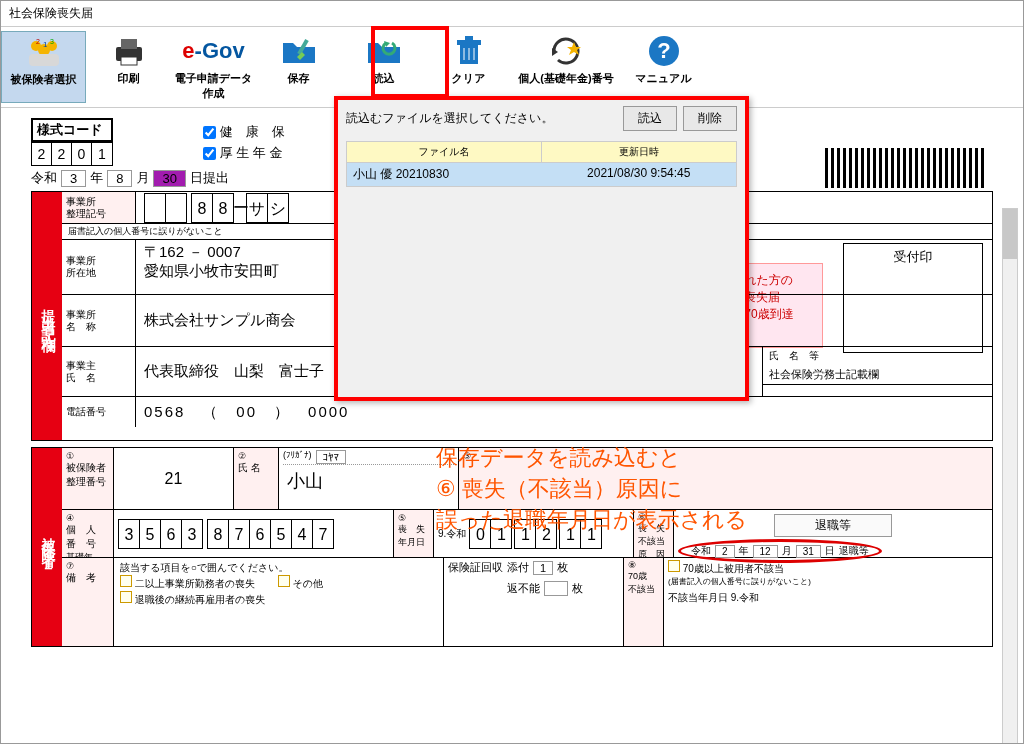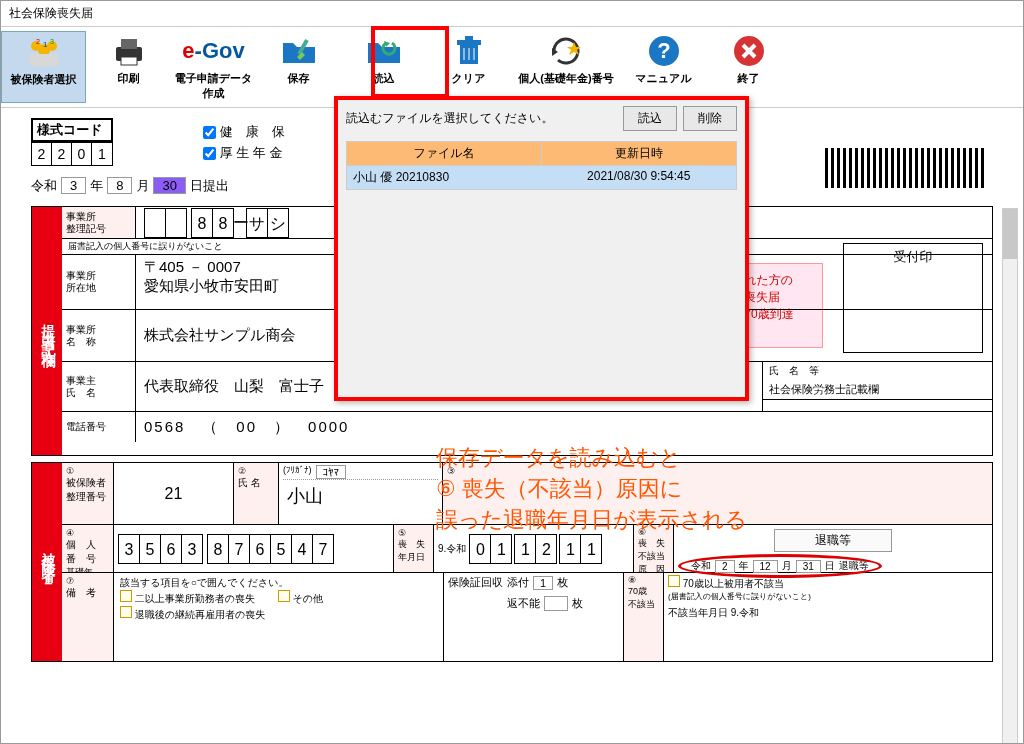--- a/index.html
+++ b/index.html
@@ -25,21 +25,21 @@
 .field-row:last-child { border-bottom: none; }
 .field-label { width: 74px; border-right: 1px solid #000; font-size: 10px; padding: 2px 4px; display: flex; align-items: center; line-height: 1.2; }
 .field-val { flex: 1; padding: 3px 8px; font-size: 15px; display: flex; align-items: center; }
 .checkbox-line { margin: 3px 0; font-size: 13px; }
 .checkbox-line input { vertical-align: middle; }
 .popup { position: absolute; top: 95px; left: 333px; width: 415px; height: 305px; border: 4px solid red; background: #f0f0f0; z-index: 40; box-shadow: 2px 2px 6px rgba(0,0,0,0.3); }
 .popup-head { display: flex; align-items: center; padding: 6px 8px; background: #f0f0f0; }
 .popup-head .msg { flex: 1; font-size: 12px; }
 .popup-head button { padding: 3px 14px; margin-left: 6px; font-size: 12px; background: #e8e8e8; border: 1px solid #999; }
 .popup-table { background: #fff; margin: 4px 8px; border: 1px solid #ccc; }
-.popup-th { display: flex; background: #fdba74; border-bottom: 1px solid #ccc; font-size: 12px; }
+.popup-th { display: flex; background: #fef9c3; border-bottom: 1px solid #ccc; font-size: 10px; }
 .popup-th div { padding: 3px 6px; text-align: center; }
 .popup-th div:first-child { flex: 1; border-right: 1px solid #ccc; }
 .popup-th div:last-child { flex: 1; }
 .popup-row { display: flex; background: #c4dff5; font-size: 12px; }
 .popup-row div { padding: 3px 6px; flex: 1; }
 .pinkbox { position: absolute; right: 200px; top: 155px; width: 110px; background: #ffe6f0; border: 1px solid #f99; padding: 8px 6px; font-size: 12px; color: #c00; line-height: 1.4; }
 .stampbox { position: absolute; right: 40px; top: 135px; width: 140px; height: 110px; border: 1px solid #000; text-align: center; padding-top: 4px; font-size: 13px; }
 .barcode { position: absolute; right: 38px; top: 40px; width: 160px; height: 40px; background: repeating-linear-gradient(90deg, #000 0, #000 3px, #fff 3px, #fff 6px); }
 .annot { position: absolute; top: 335px; left: 435px; font-size: 22px; color: #ff5500; font-weight: 500; line-height: 1.4; z-index: 60; }
 .insured-section { display: flex; border: 1px solid #000; margin-top: 6px; }
@@ -136,30 +136,20 @@
     </div>
     <div class="tbtn">
       <div class="icon">
         <svg width="34" height="34" viewBox="0 0 34 34">
             <circle cx="17" cy="17" r="15" fill="#1b77c4"></circle>
             <text x="17" y="24" font-size="22" fill="#fff" text-anchor="middle" font-weight="bold">?</text>
           </svg>
       </div>
       <div class="lbl">マニュアル</div>
     </div>
-    <div class="tbtn">
-      <div class="icon">
-        <svg width="34" height="34" viewBox="0 0 34 34">
-            <circle cx="17" cy="17" r="15" fill="#d63434"></circle>
-            <line x1="11" y1="11" x2="23" y2="23" stroke="#fff" stroke-width="4"></line>
-            <line x1="23" y1="11" x2="11" y2="23" stroke="#fff" stroke-width="4"></line>
-          </svg>
-      </div>
-      <div class="lbl">終了</div>
-    </div>
   </div>
 
   <div class="save-highlight"></div>
 
   <div class="content">
     <div class="scrollbar">
         <div class="thumb"></div>
       </div>
     <div class="barcode"></div>
     <div class="stampbox">受付印</div>
@@ -184,21 +174,21 @@
           <div class="checkbox-line"><input type="checkbox" checked="" style=""> <span>厚 生 年 金</span></div>
         </div>
       </div>
 
       <div class="row" style="font-size:13px;">
         <span>令和</span>
         <span style="border:1px solid #999;padding:0 8px;margin:0 4px;background:#fff;">3</span>
         <span>年</span>
         <span style="border:1px solid #999;padding:0 8px;margin:0 4px;background:#fff;">8</span>
         <span>月</span>
-        <span style="border:1px solid #999;padding:0 8px;margin:8px 4px;background:#8b5cf6;">30</span>
+        <span style="border:1px solid #999;padding:0 8px;margin:0 4px;background:#a21caf;">30</span>
         <span>日提出</span>
       </div>
 
       <div class="section" style="height:250px;">
         <div class="redband">提出者記入欄</div>
         <div class="section-body">
           <div class="field-row" style="height:32px;">
             <div class="field-label" style="background:#fff0f0;white-space:pre-line;">事業所
 整理記号</div>
             <div class="field-val">
@@ -212,21 +202,21 @@
                   <span>サ</span>
                   <span>シ</span>
               </div>
             </div>
           </div>
           <div style="font-size:9px;padding:1px 6px;border-bottom:1px solid #000;">届書記入の個人番号に誤りがないこと</div>
           <div class="field-row" style="height:55px;">
             <div class="field-label" style="white-space:pre-line;">事業所
 所在地</div>
             <div class="field-val" style="flex-direction:column;align-items:flex-start;">
-              <div>〒405 － 0007</div>
+              <div>〒162 － 0007</div>
               <div>愛知県小牧市安田町</div>
             </div>
           </div>
           <div class="field-row" style="height:52px;">
             <div class="field-label" style="white-space:pre-line;">事業所
 名　称</div>
             <div class="field-val">株式会社サンプル商会</div>
           </div>
           <div class="field-row" style="height:50px;">
             <div class="field-label" style="white-space:pre-line;">事業主
@@ -245,21 +235,21 @@
       </div>
 
       <div class="insured-section" style="height:200px;">
         <div class="redband">被保険者１</div>
         <div class="ins-grid">
           <div class="ins-top" style="height:62px;">
             <div class="ins-cell pink-cell" style="width:52px;white-space:pre-line;"><span class="circnum">①</span><br><span style="white-space:pre-line;">被保険者
 整理番号</span></div>
             <div class="ins-cell" style="width:120px;display:flex;align-items:center;justify-content:center;font-size:16px;">21</div>
             <div class="ins-cell pink-cell" style="width:45px;"><span class="circnum">②</span><br><span>氏 名</span></div>
-            <div class="ins-cell" style="width:164px;">
+            <div class="ins-cell" style="width:180px;">
               <div style="display:flex;border-bottom:1px dotted #999;">
                   <span style="font-size:9px;">(ﾌﾘｶﾞﾅ)</span>
                   <span style="border:1px solid #999;padding:0 6px;margin-left:4px;font-size:11px;">ｺﾔﾏ</span>
                 </div>
               <div style="font-size:18px;padding:4px;">小山</div>
             </div>
             <div class="ins-cell pink-cell" style="flex:1;border-right:none;"><span class="circnum">③</span></div>
           </div>
 
           <div class="ins-top" style="height:48px;">

